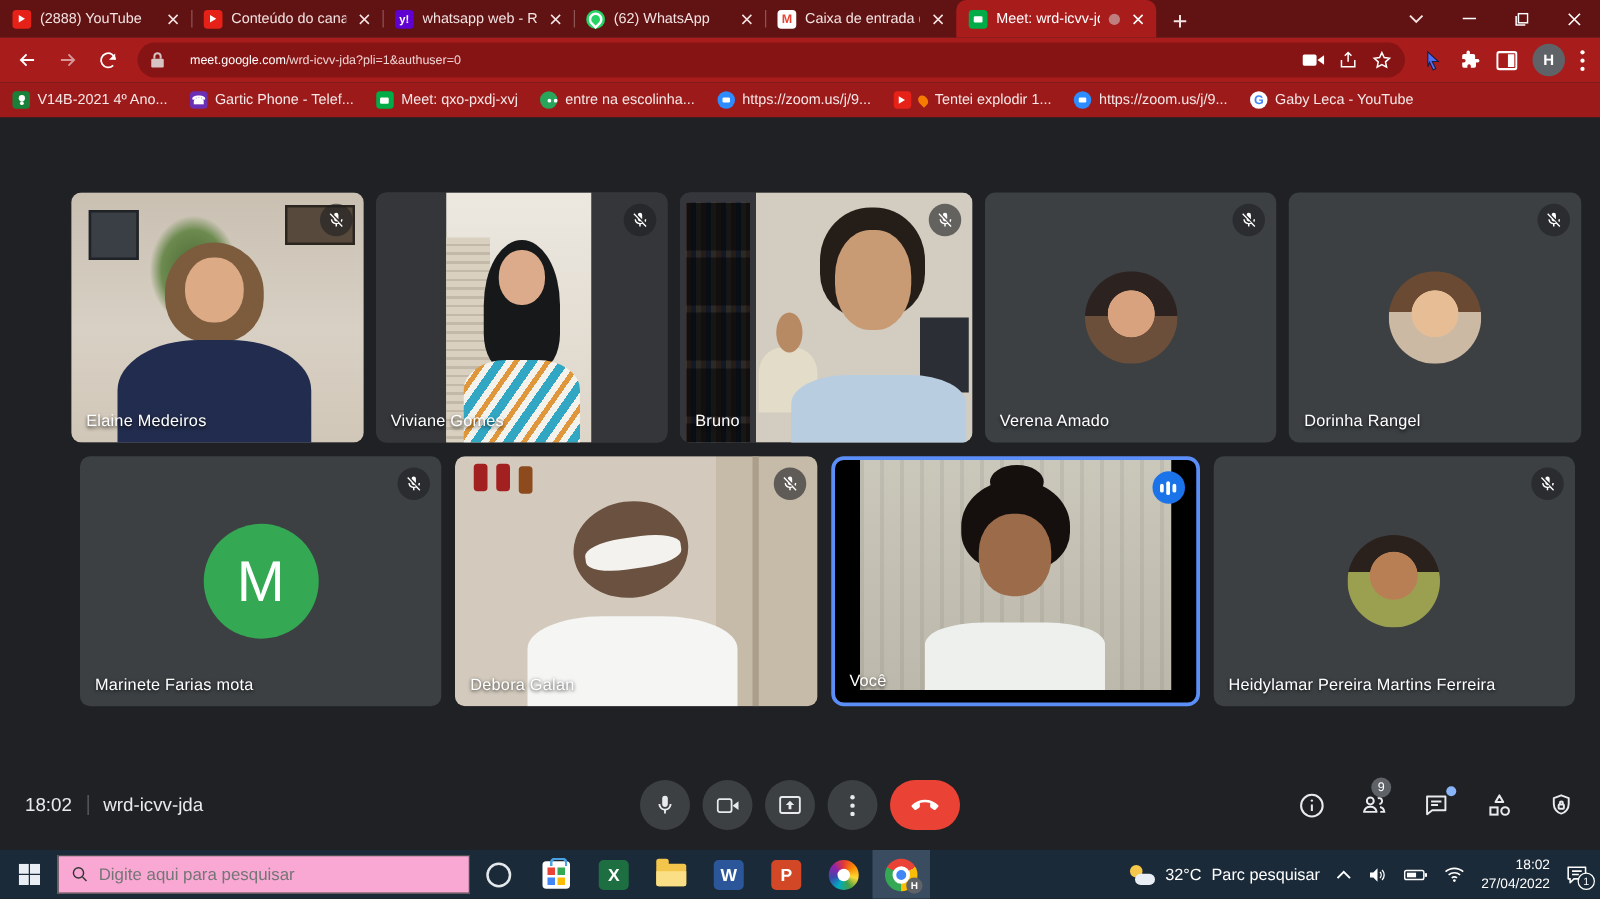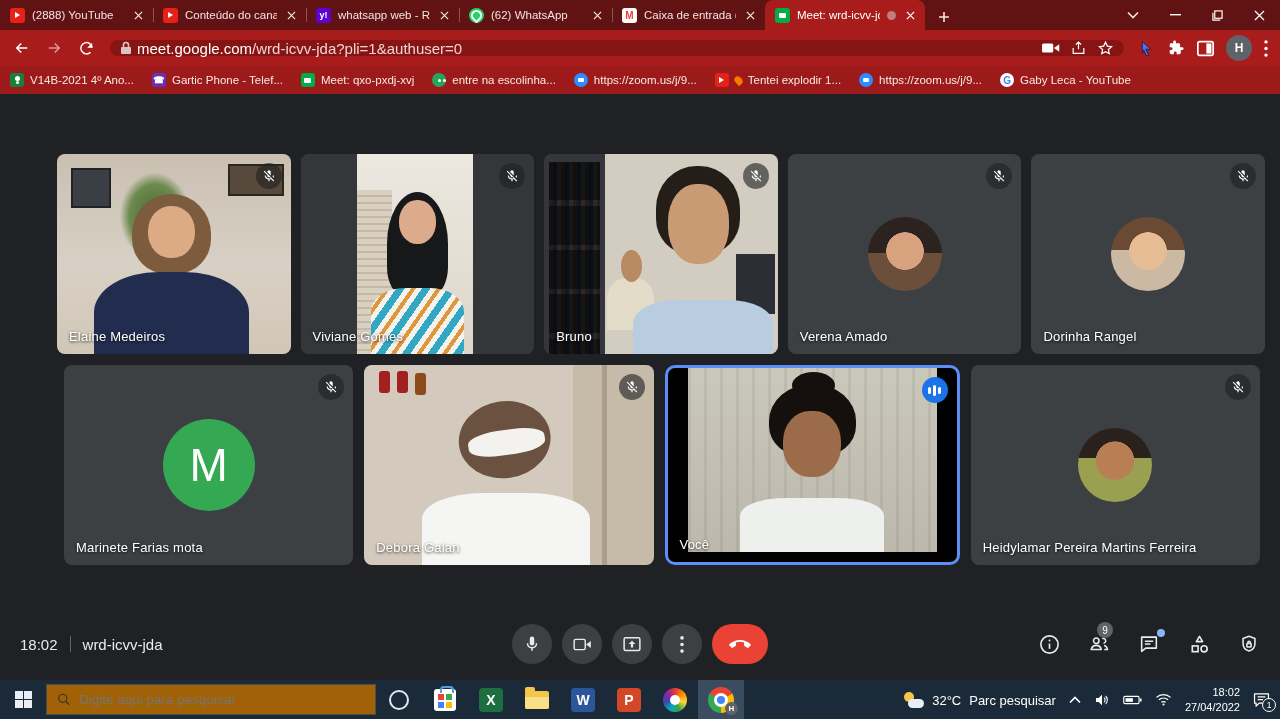--- a/index.html
+++ b/index.html
@@ -34,22 +34,22 @@
   .rec-dot { width:9px; height:9px; border-radius:50%; background:#c07f7f; flex:none; }
   .newtab { width:26px; height:26px; margin:2px 0 0 6px; display:flex; align-items:center;
     justify-content:center; border-radius:50%; }
   .win-controls { margin-left:auto; display:flex; align-items:center; height:30px; }
   .win-btn { width:42px; height:30px; display:flex; align-items:center; justify-content:center; }
 
   .toolbar { position:absolute; top:30px; left:0; right:0; height:36px; background:#a91c1c;
     display:flex; align-items:center; padding:0 8px; gap:4px; }
   .navbtn { width:28px; height:28px; display:flex; align-items:center; justify-content:center;
     border-radius:50%; flex:none; }
-  .omnibox { flex:1; height:16px; margin:0 6px; background:#871414; border-radius:14px;
-    display:flex; align-items:center; padding:0 10px; gap:5px; color:#fff; font-size:15px; }
+  .omnibox { flex:1; height:28px; margin:0 6px; background:#871414; border-radius:14px;
+    display:flex; align-items:center; padding:0 10px; gap:20px; color:#fff; font-size:10px; }
   .omni-url { flex:1; white-space:nowrap; overflow:hidden; }
   .omni-url .domain { color:#ffffff; }
   .omni-url .path { color:#f0d4d4; }
   .omni-icons { display:flex; align-items:center; gap:10px; }
   .ext-icons { display:flex; align-items:center; gap:12px; padding:0 4px; }
   .avatar-h { width:26px; height:26px; border-radius:50%; background:#5f6368; color:#fff;
     font-size:12px; font-weight:bold; display:flex; align-items:center; justify-content:center; }
 
   .bookmarksbar { position:absolute; top:66px; left:0; right:0; height:28px; background:#9d1a1a;
     display:flex; align-items:center; padding:0 10px; gap:18px; }
@@ -199,21 +199,21 @@
     min-width:16px; height:16px; border-radius:8px; background:#5f6368; color:#fff;
     font-size:10px; display:flex; align-items:center; justify-content:center; padding:0 4px; }
   .chat-dot { position:absolute; top:-2px; right:-3px; width:8px; height:8px;
     border-radius:50%; background:#8ab4f8; }
 
   
   .taskbar { position:absolute; left:0; right:0; bottom:0; height:39px; background:#1b2a38;
     display:flex; align-items:center; }
   .tb-btn { width:46px; height:39px; display:flex; align-items:center; justify-content:center;
     flex:none; }
-  .tb-search { width:330px; height:31px; background:#a16207; border:1px solid #4d4d4d;
+  .tb-search { width:330px; height:31px; background:#f9a8d4; border:1px solid #4d4d4d;
     display:flex; align-items:center; gap:8px; padding:0 10px; flex:none; }
   .tb-search input { border:none; outline:none; font-size:13.5px; color:#222; width:100%;
     font-family:"Liberation Sans", sans-serif; background:transparent; }
   .cortana { width:20px; height:20px; border:2px solid #e3e8ec; border-radius:50%; }
   .appletter { width:24px; height:24px; border-radius:4px; color:#fff; font-weight:bold;
     font-size:14px; display:flex; align-items:center; justify-content:center; }
   .ap-excel { background:#1d6f42; }
   .ap-word { background:#2b579a; }
   .ap-ppt { background:#d24726; }
   .folder { width:24px; height:18px; background:#f3c64b; border-radius:2px; position:relative; }
@@ -235,21 +235,21 @@
   .tb-chrome { background:#3a4d60; position:relative; }
   .chrome-ic { width:26px; height:26px; border-radius:50%; position:relative;
     background:conic-gradient(from -60deg,#ea4335 0 120deg,#fbbc05 120deg 240deg,#34a853 240deg 360deg); }
   .chrome-ic::after { content:""; position:absolute; inset:6px; background:#4285f4;
     border-radius:50%; border:3px solid #fff; }
   .chrome-badge { position:absolute; right:6px; bottom:4px; width:13px; height:13px;
     border-radius:50%; background:#5f6368; color:#fff; font-size:8px; font-weight:bold;
     display:flex; align-items:center; justify-content:center; z-index:2; }
   .tray { margin-left:auto; display:flex; align-items:center; gap:13px; padding-right:10px;
     color:#fff; font-size:13px; }
-  .weather { display:flex; align-items:flex-end; gap:8px; }
+  .weather { display:flex; align-items:center; gap:8px; }
   .wicon { width:22px; height:16px; position:relative; }
   .wicon::before { content:""; position:absolute; left:2px; top:0; width:10px; height:10px;
     border-radius:50%; background:#f5c84b; }
   .wicon::after { content:""; position:absolute; right:0; bottom:0; width:16px; height:9px;
     border-radius:8px; background:#e8eef3; }
   .tray-clock { text-align:right; font-size:11px; line-height:1.3; }
   .notif { position:relative; display:flex; align-items:center; justify-content:center; }
   .notif-badge { position:absolute; right:-6px; bottom:-4px; width:14px; height:14px;
     border-radius:50%; background:#1b2a38; border:1.5px solid #fff; color:#fff; font-size:8.5px;
     display:flex; align-items:center; justify-content:center; }

